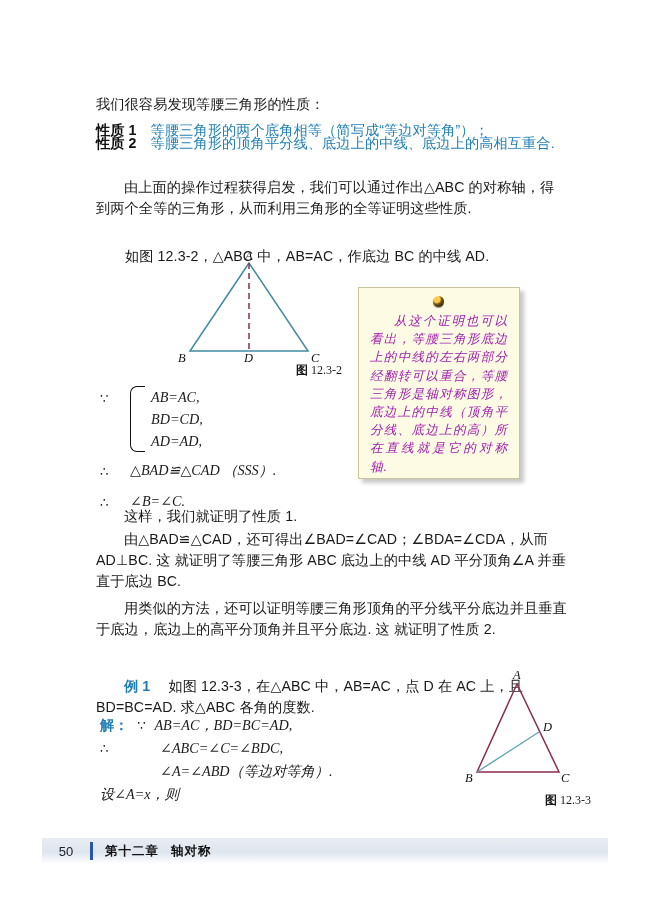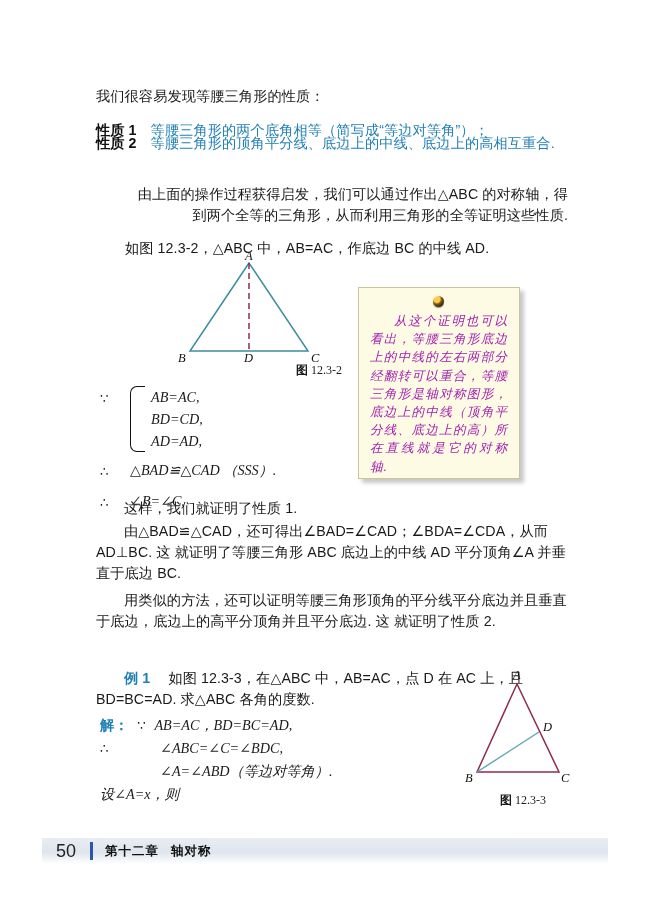--- a/index.html
+++ b/index.html
@@ -23,38 +23,38 @@
     height: 910px;
   }
 
   
   .blk {
     position: absolute;
     font-size: 14.2px;
     line-height: 21px;
     letter-spacing: 0.1px;
   }
-  .cn { font-family: "Liberation Sans", "DejaVu Sans", sans-serif; }
+  .cn { font-family: "Liberation Sans", "DejaVu Sans", sans-serif; margin-top: 8px; }
   .mi { font-family: "Liberation Serif", "DejaVu Serif", serif; font-style: italic; }
   .indent { text-indent: 28px; }
 
   
   #intro-line { top: 86px; left: 96px; width: 470px; }
 
   #prop-1 { top: 120px; left: 96px; width: 470px; }
   #prop-2 { top: 133px; left: 96px; width: 470px; }
   .prop-label {
     font-family: "Liberation Sans", "DejaVu Sans", sans-serif;
     font-weight: bold;
     color: #111;
     margin-right: 14px;
   }
   .prop-text { color: #1f7fb5; }
 
-  #para-inspire { top: 184px; left: 96px; width: 472px; text-align: right; }
+  #para-inspire { top: 169px; left: 96px; width: 472px; }
   #para-fig { top: 238px; left: 97px; width: 472px; }
 
   
   #fig-12-3-2 {
     position: absolute;
     top: 255px; left: 162px;
     width: 180px; height: 130px;
   }
   #fig-12-3-2 svg { display: block; }
   #fig-12-3-2 .cap {
@@ -154,40 +154,40 @@
   .sol-sym { width: 34px; flex: none; font-family: "DejaVu Sans", sans-serif; font-size: 13px; }
 
   
   #fig-12-3-3 {
     position: absolute;
     top: 672px; left: 455px;
     width: 120px; height: 145px;
   }
   #fig-12-3-3 .cap {
     position: absolute;
-    top: 120px; left: 8px; width: 120px;
-    text-align: center;
+    top: 120px; left: 16px; width: 120px;
+    text-align: right;
     font-size: 12px;
     font-family: "Liberation Serif","DejaVu Serif",serif;
   }
 
   
   #footer {
     position: absolute;
     left: 42px; top: 838px;
     width: 566px; height: 26px;
     background: linear-gradient(to bottom, #e9edf3 0%, #dfe5ee 55%, #ffffff 100%);
     display: flex;
     align-items: center;
   }
   #footer .pgno {
     width: 48px;
     text-align: center;
     font-family: "Liberation Sans","DejaVu Sans",sans-serif;
-    font-size: 18px;
+    font-size: 13px;
     color: #222;
   }
   #footer .divider {
     width: 3px;
     height: 18px;
     background: #2a58a8;
     margin-right: 12px;
   }
   #footer .ftitle {
     font-family: "Liberation Sans","DejaVu Sans",sans-serif;

